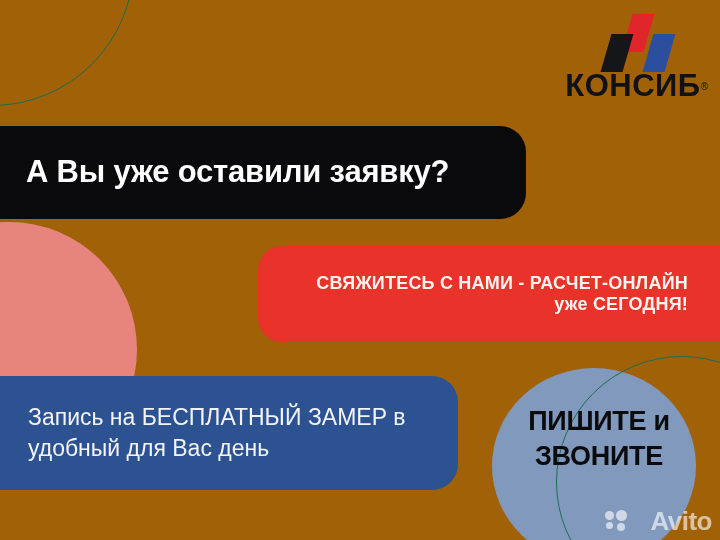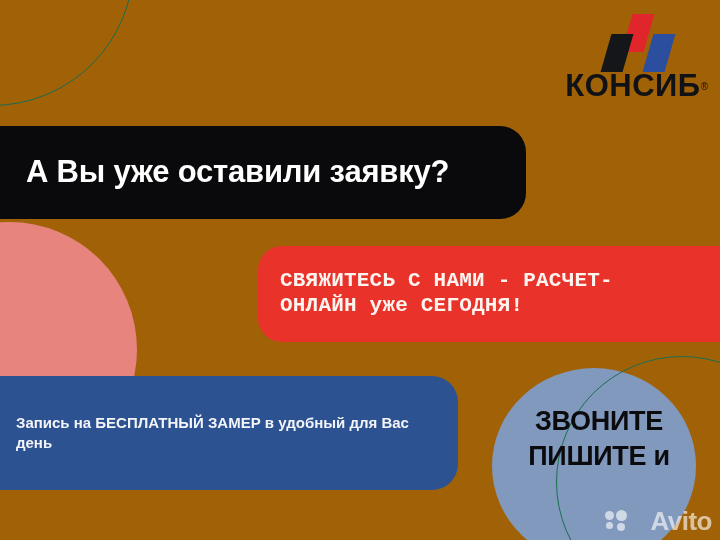--- a/index.html
+++ b/index.html
@@ -142,45 +142,45 @@
     width: 500px;
     height: 96px;
     background: #e8322a;
     border-radius: 24px;
     padding-left: 22px;
     padding-right: 60px;
     justify-content: flex-start;
   }
   #red-box-text {
     color: #fdf4ef;
-    font-size: 21px;
+    font-size: 18px;
     font-weight: 700;
     line-height: 1.18;
-    text-align: left;
+    text-align: right;
     letter-spacing: 0.2px;
     width: 408px;
-    font-family: Liberation Mono, monospace;
   }
 
   #blue-box {
     left: -42px;
     top: 376px;
     width: 500px;
     height: 114px;
     background: #2d5292;
     border-radius: 26px;
     padding-left: 58px;
     padding-right: 18px;
   }
   #blue-box-text {
     color: #f2f4f8;
-    font-size: 15px;
-    font-weight: 700;
+    font-size: 23px;
+    font-weight: 400;
     line-height: 1.35;
     letter-spacing: 0px;
+    margin-left: 12px;
   }
 
   
   #cta-circle-text {
     position: absolute;
     left: 492px;
     top: 404px;
     width: 214px;
     text-align: center;
     color: #0b0b0e;
@@ -252,22 +252,22 @@
 
   <div class="box" id="red-box">
     <div id="red-box-text">СВЯЖИТЕСЬ С НАМИ - РАСЧЕТ-ОНЛАЙН уже СЕГОДНЯ!</div>
   </div>
 
   <div class="box" id="blue-box">
     <div id="blue-box-text">Запись на БЕСПЛАТНЫЙ ЗАМЕР в удобный для Вас день</div>
   </div>
 
   <div id="cta-circle-text">
+    <span id="cta-line1">ПИШИТЕ и</span>
     <span id="cta-line2">ЗВОНИТЕ</span>
-    <span id="cta-line1">ПИШИТЕ и</span>
   </div>
 
   <div id="avito-watermark">
     <span id="avito-dots">
       <i class="d1"></i>
         <i class="d2"></i>
         <i class="d3"></i>
         <i class="d4"></i>
     </span>
     <span id="avito-word">Avito</span>

